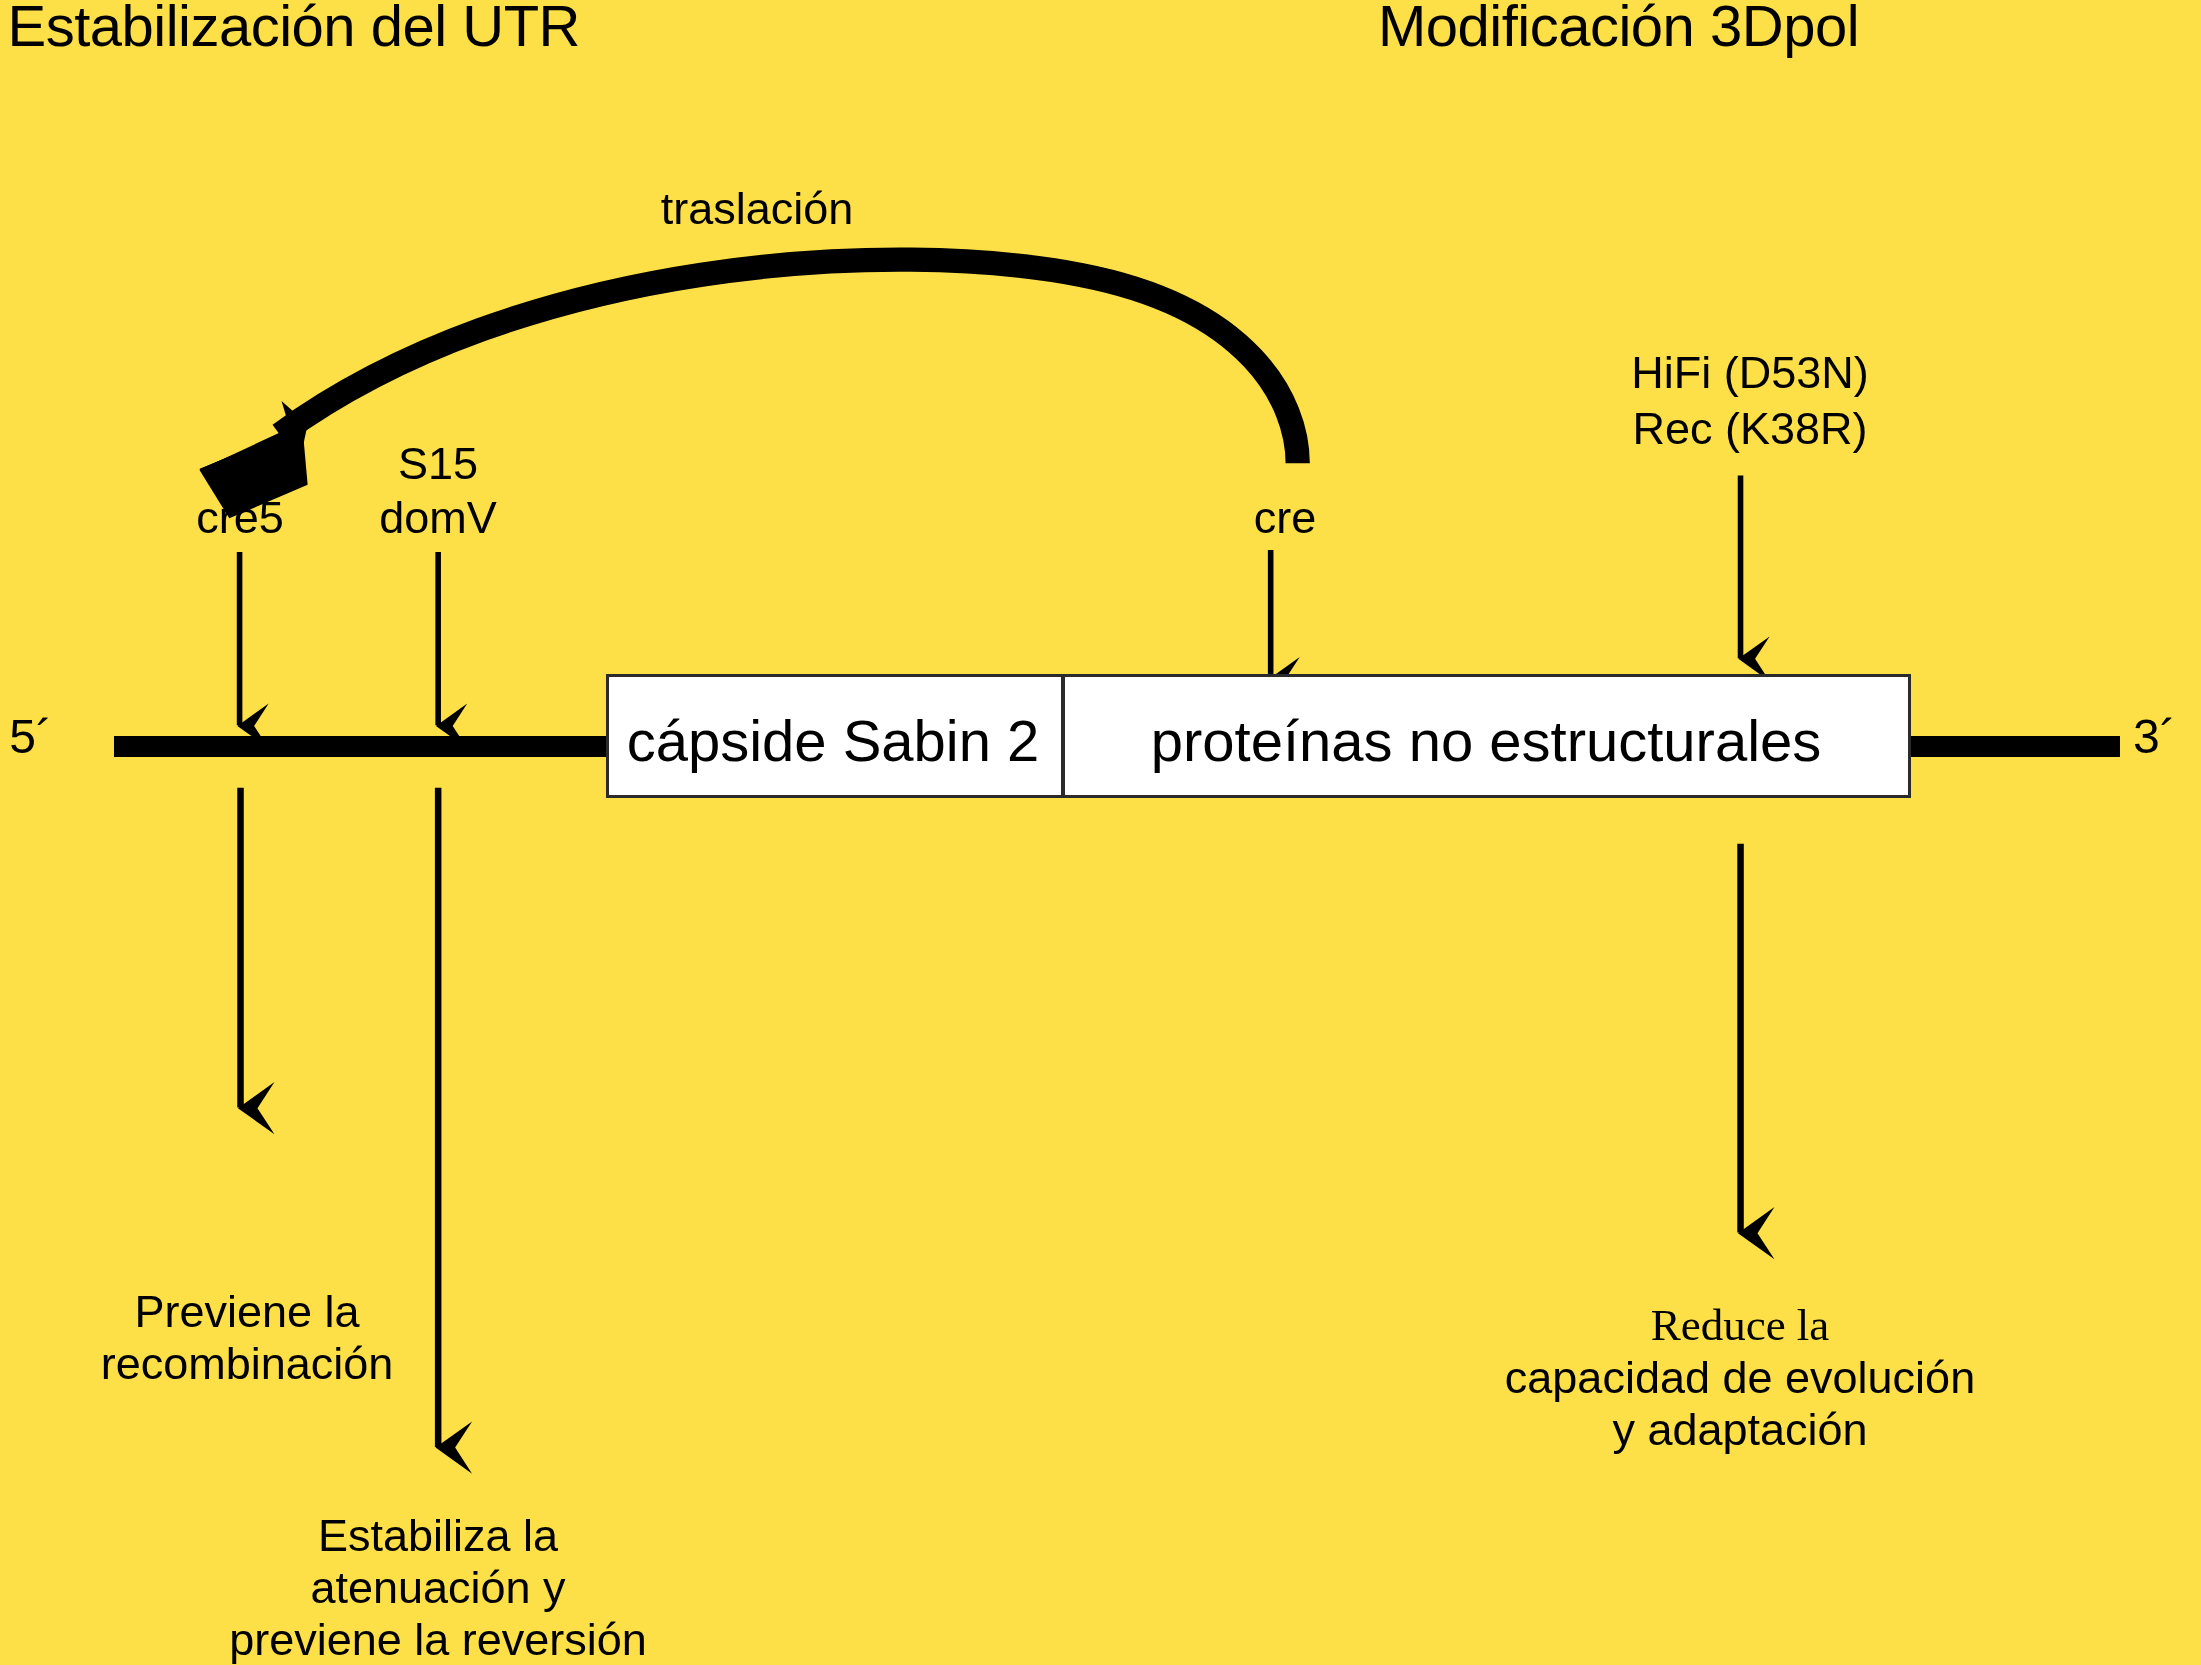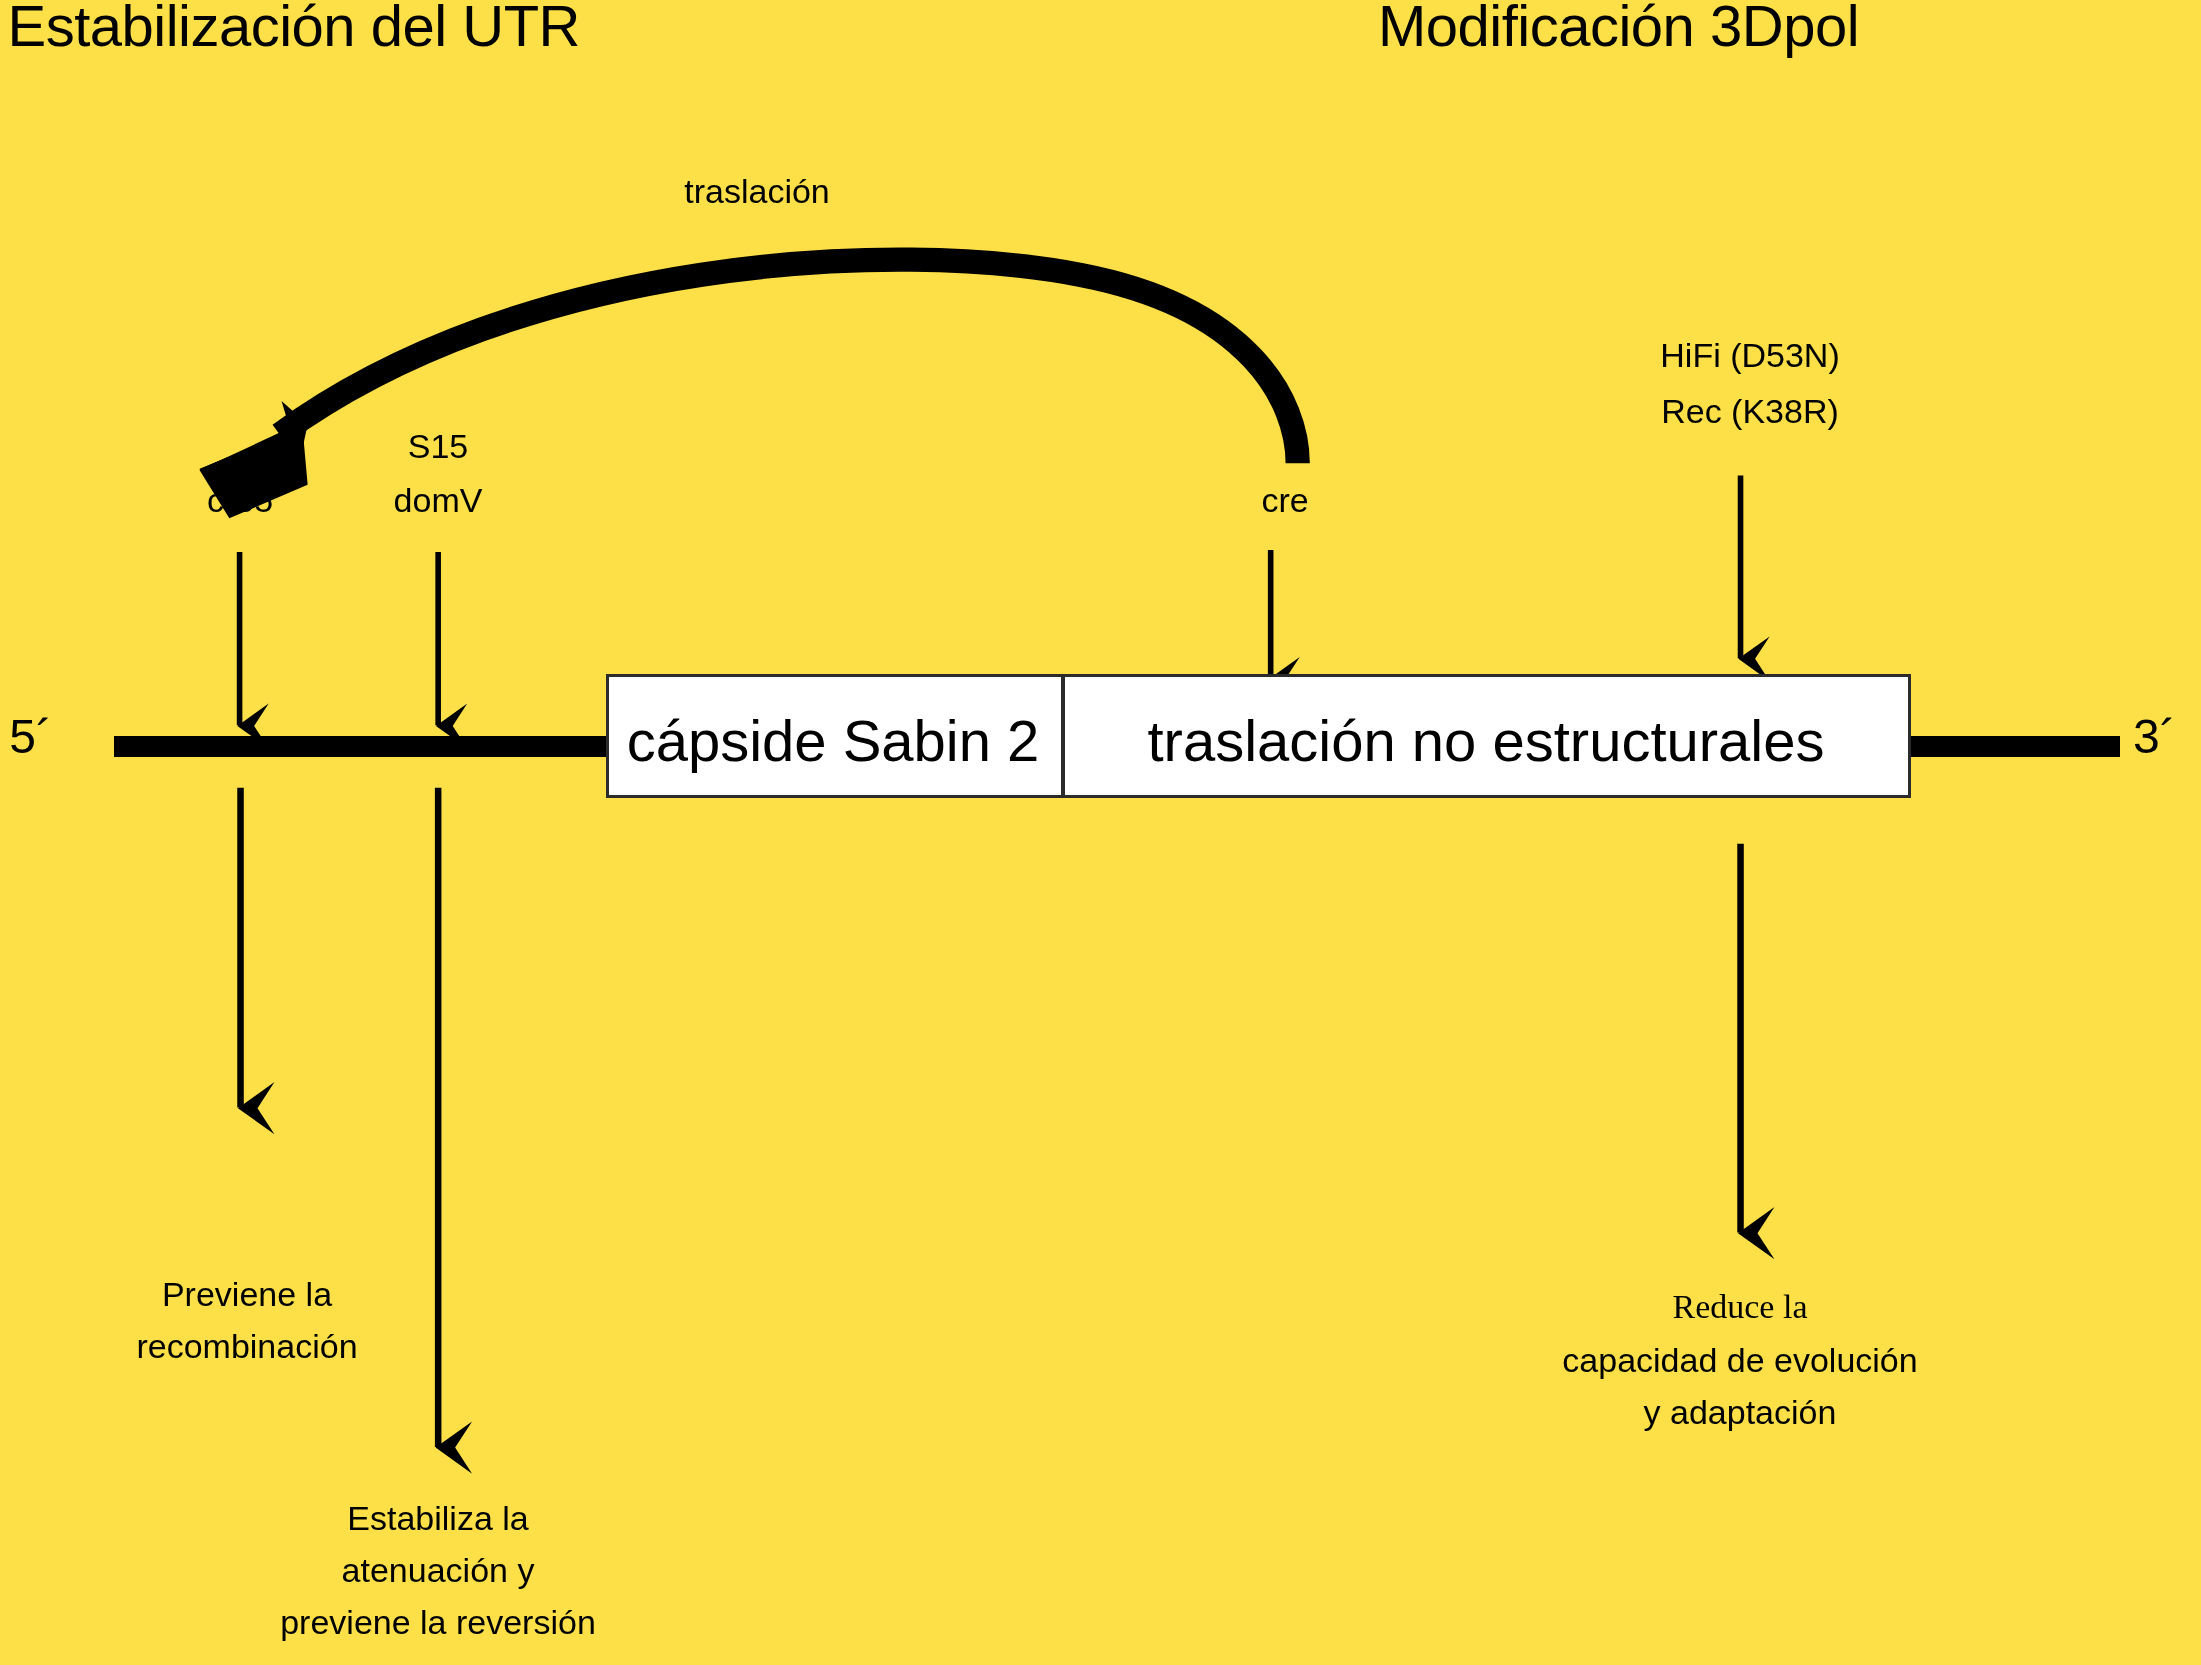--- a/index.html
+++ b/index.html
@@ -20,21 +20,22 @@
     position: absolute;
     white-space: pre;
     line-height: 1.12;
     color: #000;
   }
   .title {
     font-size: 58px;
     letter-spacing: -0.5px;
   }
   .lbl {
-    font-size: 34px;
+    font-size: 45px;
+    margin-top: 12px;
   }
   .lbl-big {
     font-size: 48px;
   }
   .boxlabel {
     font-size: 58px;
   }
   .center { text-align: center; transform: translateX(-50%); }
   .svg-layer {
     position: absolute;
@@ -117,21 +118,21 @@
 
   <div class="txt lbl-big" style="left:9.3px; top:710px;">5´</div>
 
   <div class="txt lbl-big" style="left:2133px; top:710px;">3´</div>
 
   <div class="genome-box" style="left:606px; top:674px; width:1305px; height:124px;"></div>
   <div class="box-divider" style="left:1061px; top:674px; height:124px;"></div>
 
   <div class="txt boxlabel center" style="left:833px; top:709px;">cápside Sabin 2</div>
 
-  <div class="txt boxlabel center" style="left:1486px; top:709px;">traslación no estructurales</div>
+  <div class="txt boxlabel center" style="left:1486px; top:709px;">proteínas no estructurales</div>
 
   <div class="txt lbl center" style="left:247px; top:1275px;">Previene la</div>
   <div class="txt lbl center" style="left:247px; top:1327px;">recombinación</div>
 
   <div class="txt lbl center" style="left:438px; top:1499px;">Estabiliza la</div>
   <div class="txt lbl center" style="left:438px; top:1551px;">atenuación y</div>
   <div class="txt lbl center" style="left:438px; top:1603px;">previene la reversión</div>
 
   <div class="txt lbl center" style="left:1740px; top:1288px;font-family:Liberation Serif, serif;">Reduce la</div>
   <div class="txt lbl center" style="left:1740px; top:1341px;">capacidad de evolución</div>

